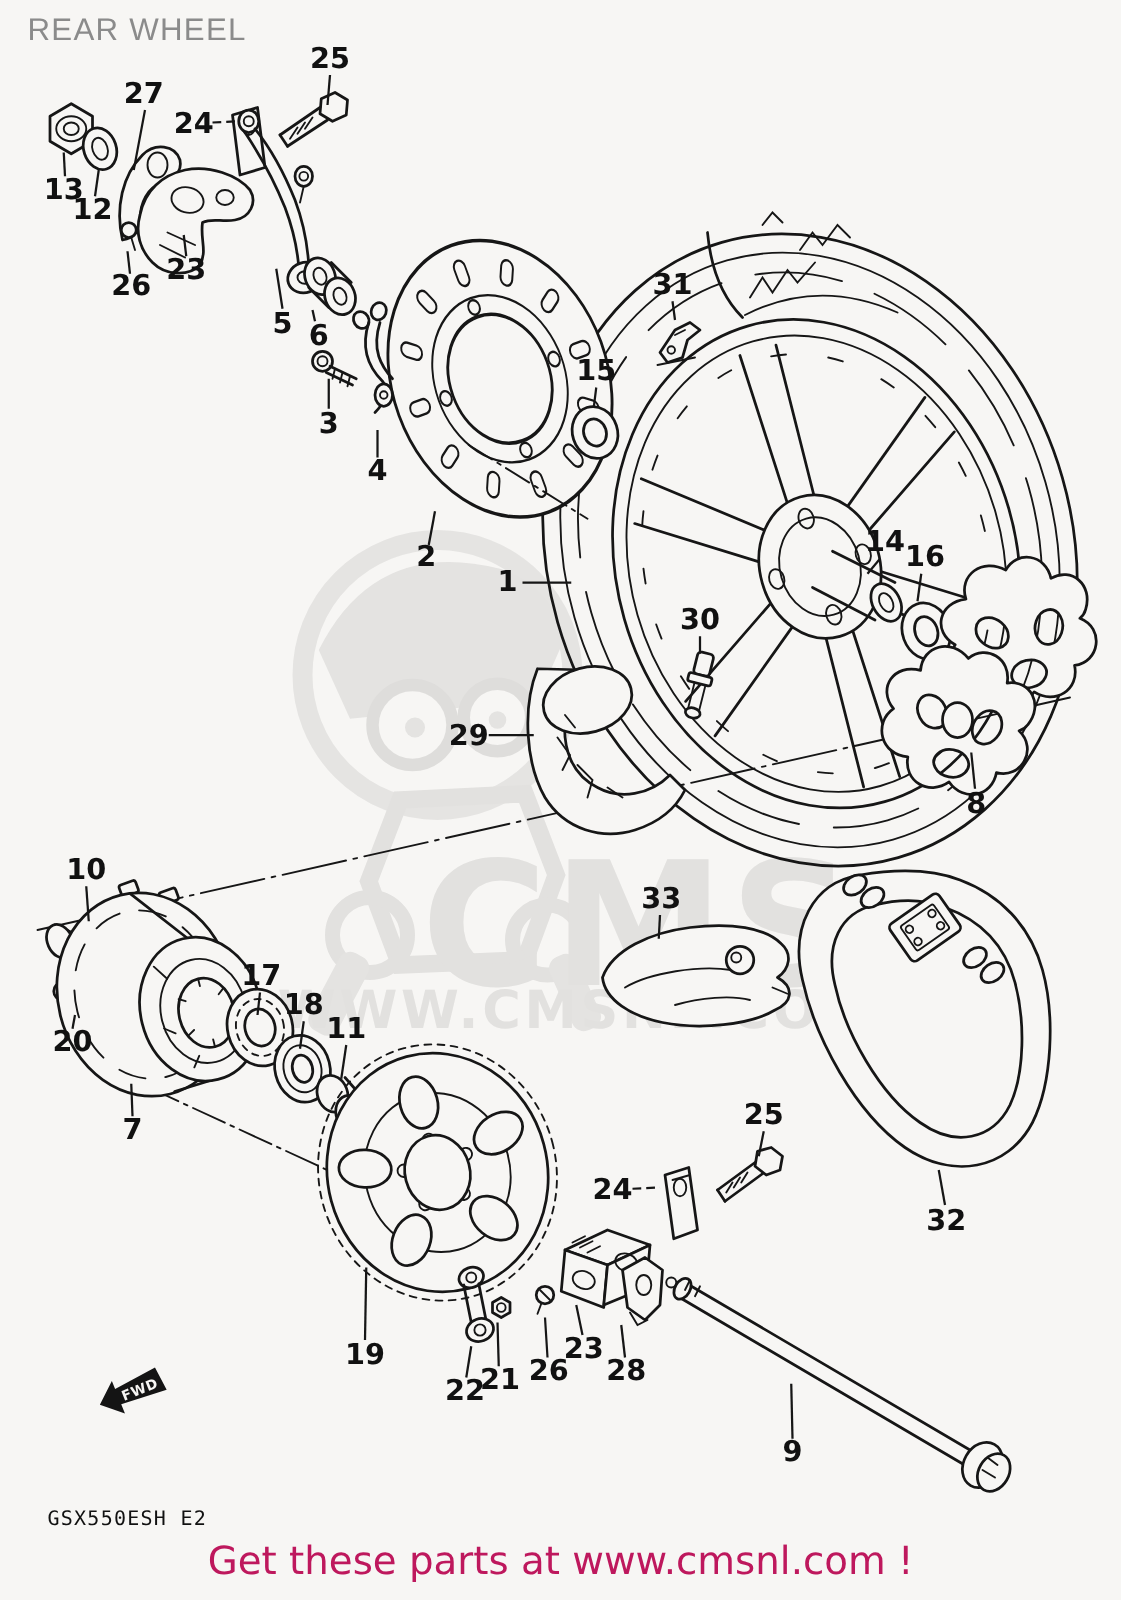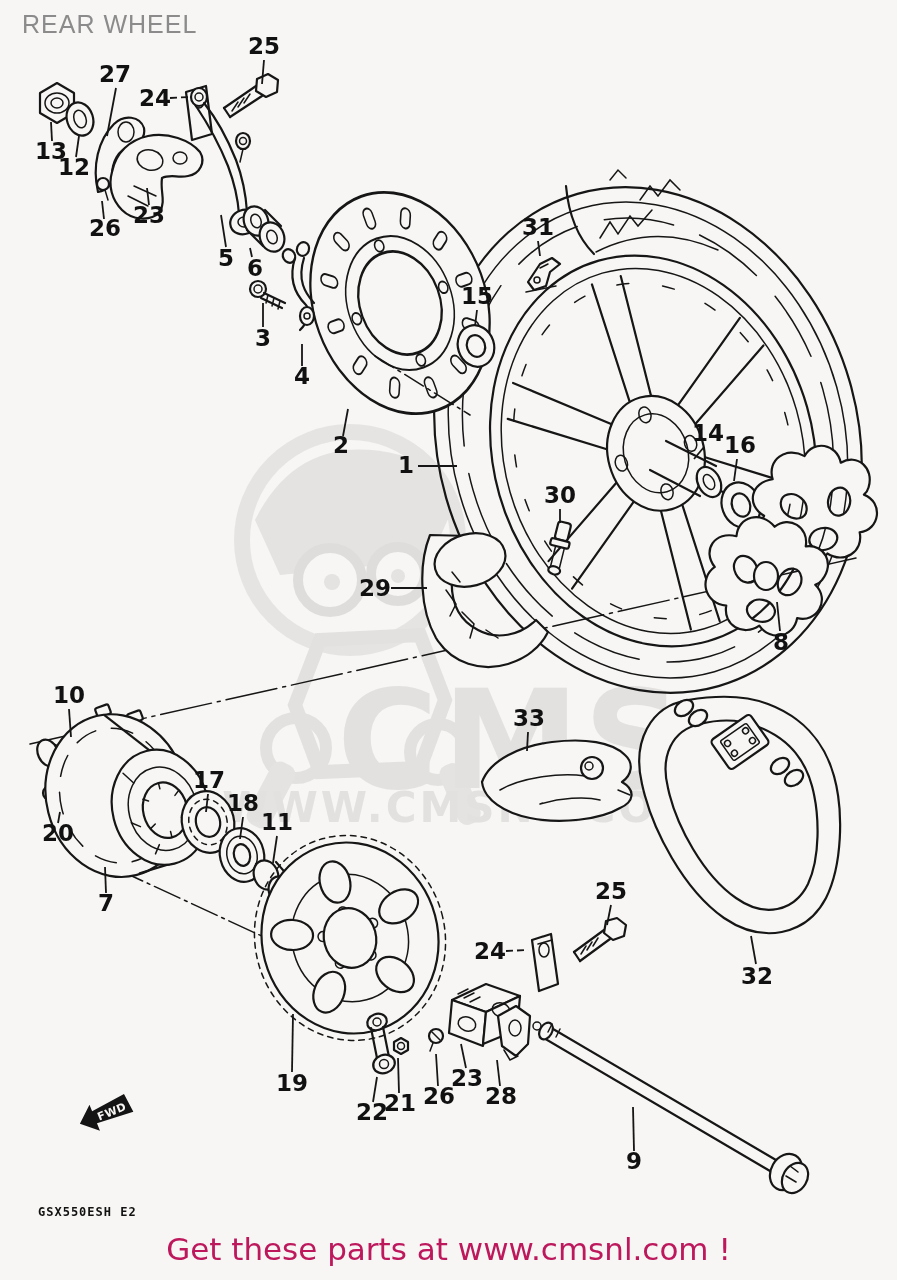--- a/index.html
+++ b/index.html
@@ -1,20 +1,20 @@
 <!DOCTYPE html>
 <html><head>
 <meta charset="utf-8">
 <style>
   html,body{margin:0;padding:0;background:#e9e8e6;}
   .page{position:relative;width:897px;height:1280px;background:#f7f6f4;overflow:hidden;
         font-family:"Liberation Sans",sans-serif;}
   .page-title{position:absolute;left:22px;top:10px;font-size:25px;letter-spacing:1px;
         color:#8b8b8b;font-family:"Liberation Sans",sans-serif;}
-  .model-code{position:absolute;left:38px;top:1205px;font-size:12px;font-weight:bold;
+  .model-code{position:absolute;left:38px;top:1205px;font-size:16px;font-weight:normal;
         color:#111;font-family:"DejaVu Sans Mono",monospace;letter-spacing:1px;}
   .footer-link{position:absolute;left:0;right:0;top:1231px;text-align:center;
         font-size:31px;color:#be185d;font-family:"DejaVu Sans",sans-serif;cursor:pointer;}
   svg{position:absolute;left:0;top:0;}
   .ln{stroke:#161616;stroke-width:2.2;fill:none;stroke-linecap:round;stroke-linejoin:round;}
   .fine{stroke:#161616;stroke-width:1.5;fill:none;stroke-linecap:round;}
   .pw{fill:#f7f6f4;stroke:#161616;stroke-width:2.2;stroke-linejoin:round;}
   .ld{stroke:#161616;stroke-width:1.8;fill:none;}
   .pl{font:bold 23px "DejaVu Sans",sans-serif;fill:#111;cursor:pointer;}
   .wm{fill:#e2e1df;}

